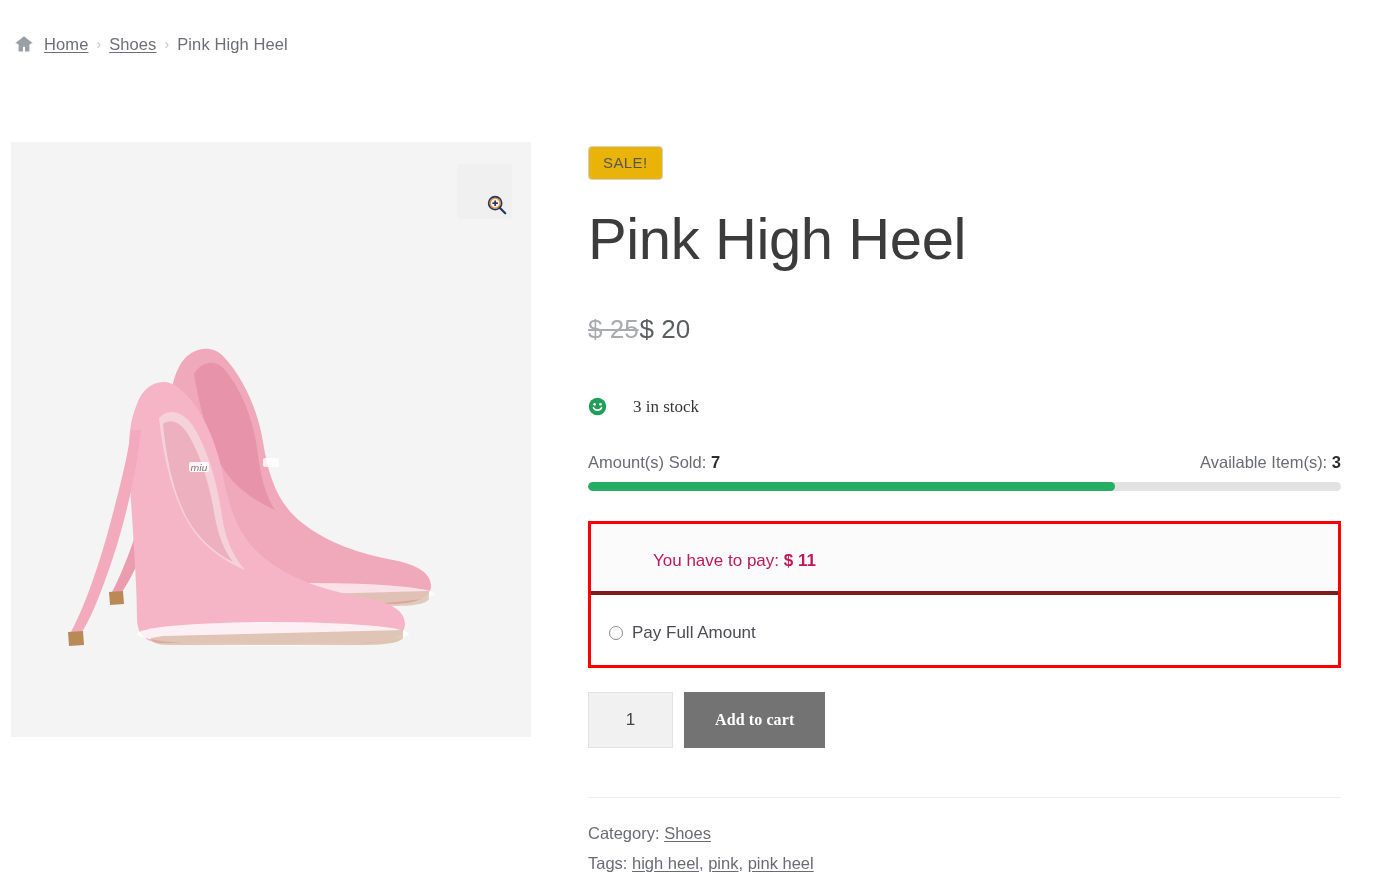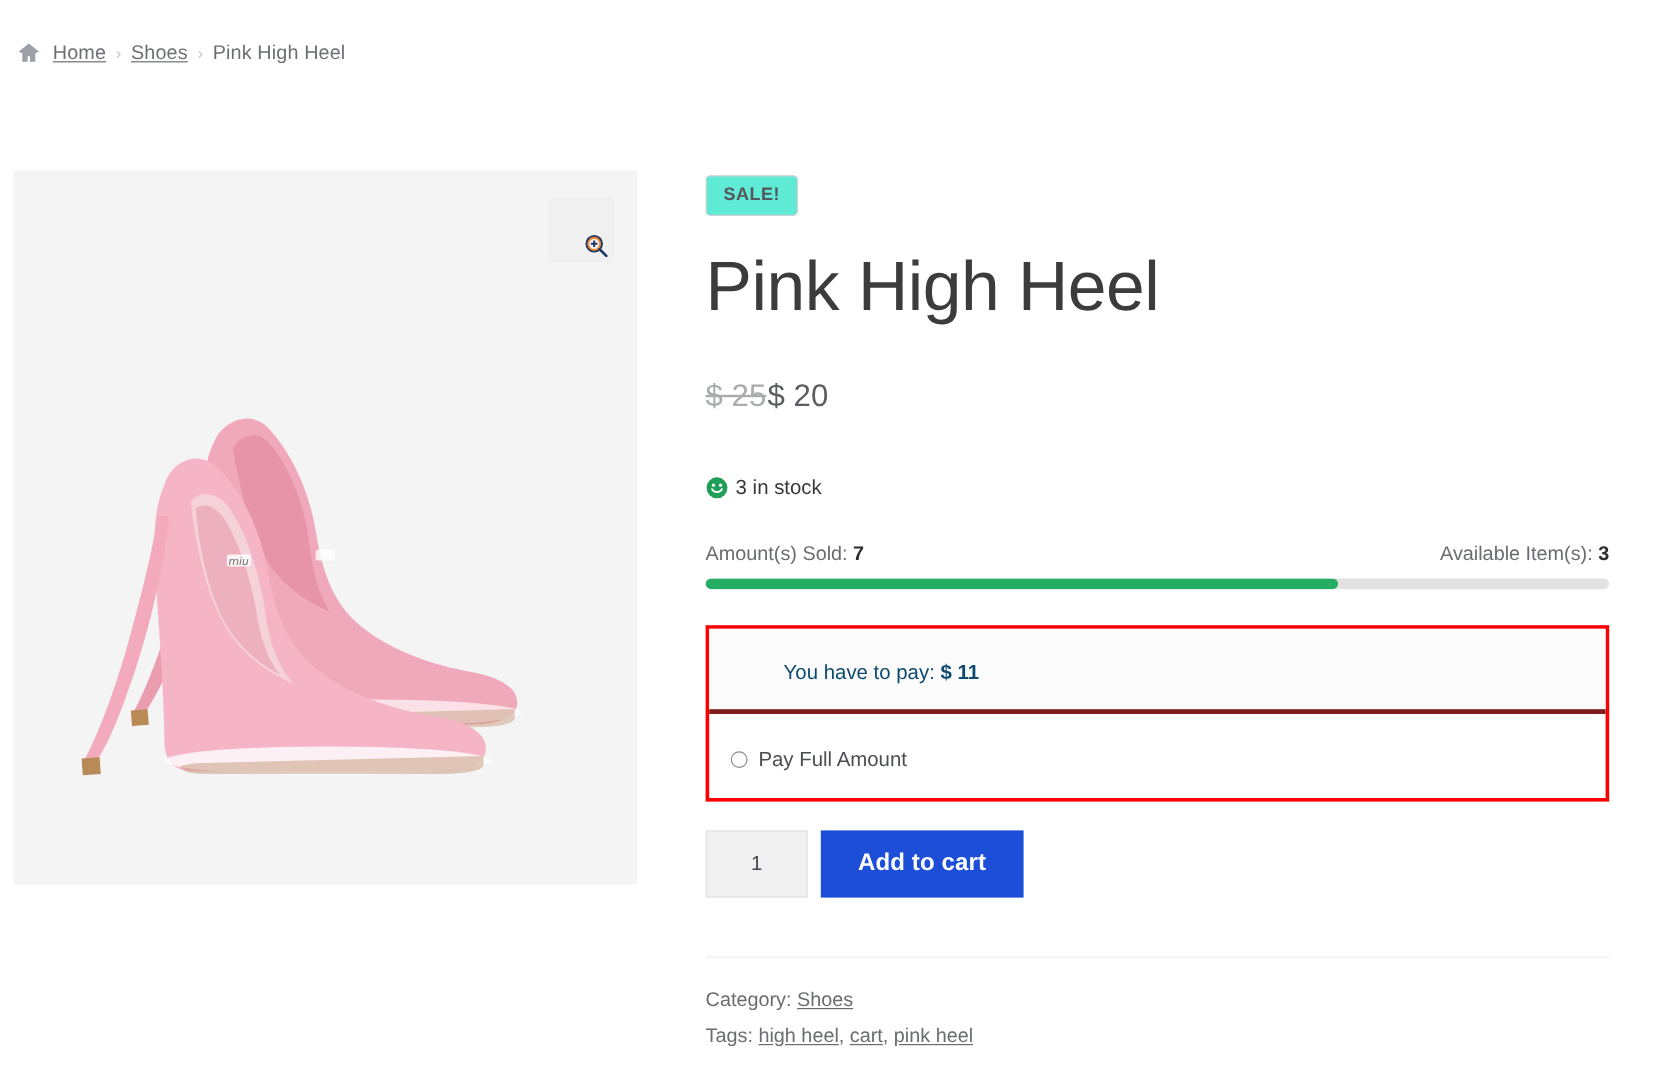--- a/index.html
+++ b/index.html
@@ -75,24 +75,24 @@
     margin-left: 57px;
     margin-right: 46px;
     padding-top: 4px;
   }
   .sale-badge {
     display: inline-block;
     border: 1px solid #cfd0d3;
     border-radius: 4px;
     padding: 7px 14px 8px;
     font-size: 15px;
-    font-weight: 700;
+    font-weight: 400;
     letter-spacing: .4px;
     color: #55575c;
-    background: #5eead4;
+    background: #eab308;
   }
   .title {
     font-size: 58px;
     font-weight: 300;
     color: #3c3c3c;
     margin: 27px 0 0 0;
     line-height: 1.12;
     letter-spacing: -0.4px;
   }
   .price-row {
@@ -106,23 +106,24 @@
   .price-old {
     color: #a9abae;
     text-decoration: line-through;
   }
   .price-new { color: #5b5d62; }
 
   .stock-row {
     margin-top: 52px;
     display: flex;
     align-items: center;
-    gap: 6px;
+    gap: 26px;
     font-size: 17px;
     color: #37383c;
+    font-family: Liberation Serif, serif;
   }
   .smiley { width: 19px; height: 19px; display: inline-block; }
   .smiley svg { width: 19px; height: 19px; display: block; }
 
   
   .sold-row {
     margin-top: 36px;
     display: flex;
     justify-content: space-between;
     font-size: 16.5px;
@@ -186,21 +187,21 @@
     position: absolute;
     left: -1px; top: -1px;
     width: 14px; height: 14px;
     border-radius: 50%;
     border: 2px solid #1a73e8;
   }
   .pay-note {
     margin-top: 12px;
     margin-left: 44px;
     font-size: 17px;
-    color: #0c4a6e;
+    color: #be185d;
   }
   .pay-note b { font-weight: 700; }
 
   
   .cart-row {
     margin-top: 24px;
     display: flex;
     align-items: stretch;
     gap: 11px;
   }
@@ -209,29 +210,29 @@
     height: 56px;
     border: 1px solid #e3e3e3;
     background: #f1f1f1;
     text-align: center;
     font-size: 17px;
     color: #43454b;
     font-family: "Liberation Sans", sans-serif;
     outline: none;
   }
   .add-cart {
-    background: #1d4ed8;
+    background: #737373;
     color: #ffffff;
     border: none;
-    font-size: 20px;
+    font-size: 16px;
     font-weight: 700;
     padding: 0 31px;
     height: 56px;
     cursor: pointer;
-    font-family: Liberation Sans, sans-serif;
+    font-family: Liberation Serif, serif;
     letter-spacing: .1px;
   }
 
   
   .meta {
     margin-top: 49px;
     border-top: 1px solid #ededed;
     padding-top: 21px;
     font-size: 16.5px;
     color: #6a6c71;
@@ -365,18 +366,18 @@
       <button class="add-cart">Add to cart</button>
     </div>
 
     <div class="meta">
       <div>
         <span>Category:</span>
         <a>Shoes</a>
       </div>
       <div>
         <span>Tags:</span>
-        <span id="tags-list"><a>high heel</a><span>, </span><a>cart</a><span>, </span><a>pink heel</a></span>
+        <span id="tags-list"><a>high heel</a><span>, </span><a>pink</a><span>, </span><a>pink heel</a></span>
       </div>
     </div>
 
   </div>
 </div>
 
 </body></html>

